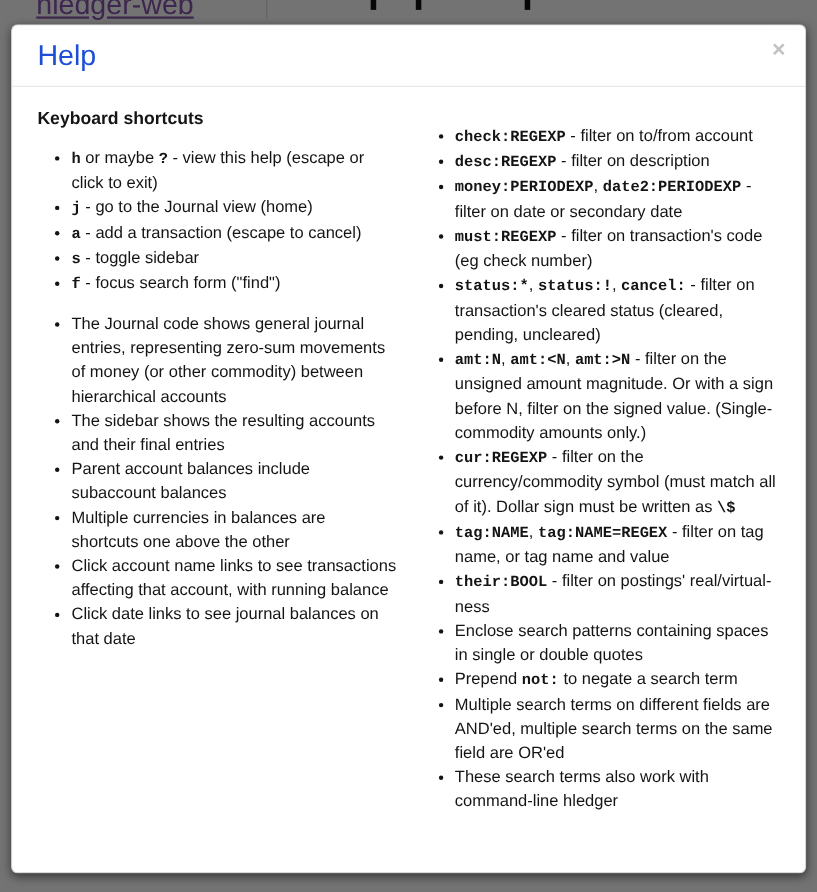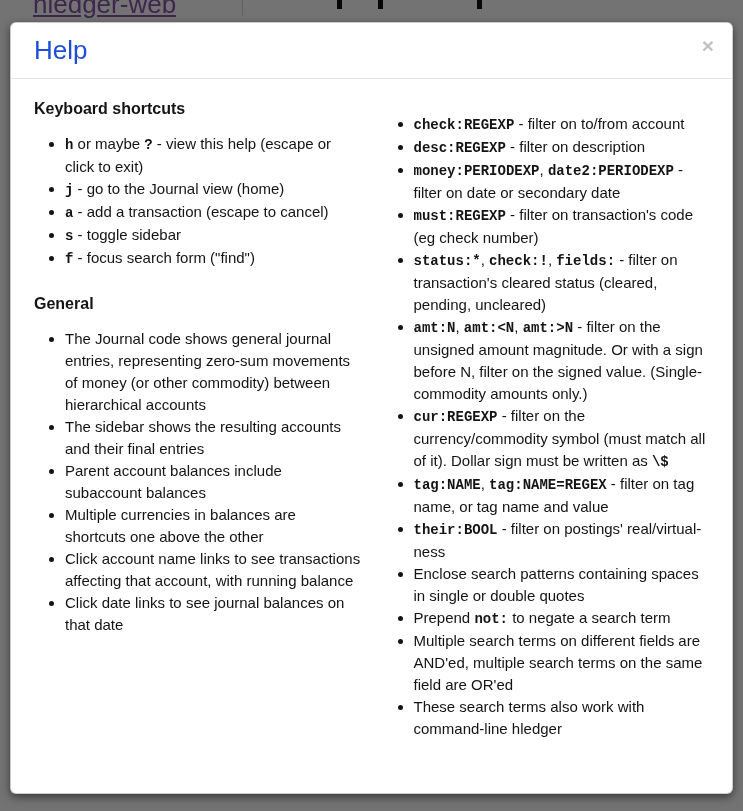--- a/index.html
+++ b/index.html
@@ -142,37 +142,36 @@
   <div class="modal-body">
     <div class="help-column">
         <div class="section-heading">Keyboard shortcuts</div>
         <ul>
           <li><code>h</code> or maybe <code>?</code> - view this help (escape or click to exit)</li>
           <li><code>j</code> - go to the Journal view (home)</li>
           <li><code>a</code> - add a transaction (escape to cancel)</li>
           <li><code>s</code> - toggle sidebar</li>
           <li><code>f</code> - focus search form ("find")</li>
         </ul>
-        <div class="section-heading">General</div>
         <ul>
           <li>The Journal code shows general journal entries, representing zero-sum movements of money (or other commodity) between hierarchical accounts</li>
           <li>The sidebar shows the resulting accounts and their final entries</li>
           <li>Parent account balances include subaccount balances</li>
           <li>Multiple currencies in balances are shortcuts one above the other</li>
           <li>Click account name links to see transactions affecting that account, with running balance</li>
           <li>Click date links to see journal balances on that date</li>
         </ul>
       </div>
     <div class="help-column">
         <ul>
           <li><code>check:REGEXP</code> - filter on to/from account</li>
           <li><code>desc:REGEXP</code> - filter on description</li>
           <li><code>money:PERIODEXP</code>, <code>date2:PERIODEXP</code> - filter on date or secondary date</li>
           <li><code>must:REGEXP</code> - filter on transaction's code (eg check number)</li>
-          <li><code>status:*</code>, <code>check:!</code>, <code>fields:</code> - filter on transaction's cleared status (cleared, pending, uncleared)</li>
+          <li><code>status:*</code>, <code>status:!</code>, <code>cancel:</code> - filter on transaction's cleared status (cleared, pending, uncleared)</li>
           <li><code>amt:N</code>, <code>amt:&lt;N</code>, <code>amt:&gt;N</code> - filter on the unsigned amount magnitude. Or with a sign before N, filter on the signed value. (Single-commodity amounts only.)</li>
           <li><code>cur:REGEXP</code> - filter on the currency/commodity symbol (must match all of it). Dollar sign must be written as <code>\$</code></li>
           <li><code>tag:NAME</code>, <code>tag:NAME=REGEX</code> - filter on tag name, or tag name and value</li>
           <li><code>their:BOOL</code> - filter on postings' real/virtual-ness</li>
           <li>Enclose search patterns containing spaces in single or double quotes</li>
           <li>Prepend <code>not:</code> to negate a search term</li>
           <li>Multiple search terms on different fields are AND'ed, multiple search terms on the same field are OR'ed</li>
           <li>These search terms also work with command-line hledger</li>
         </ul>
       </div>

